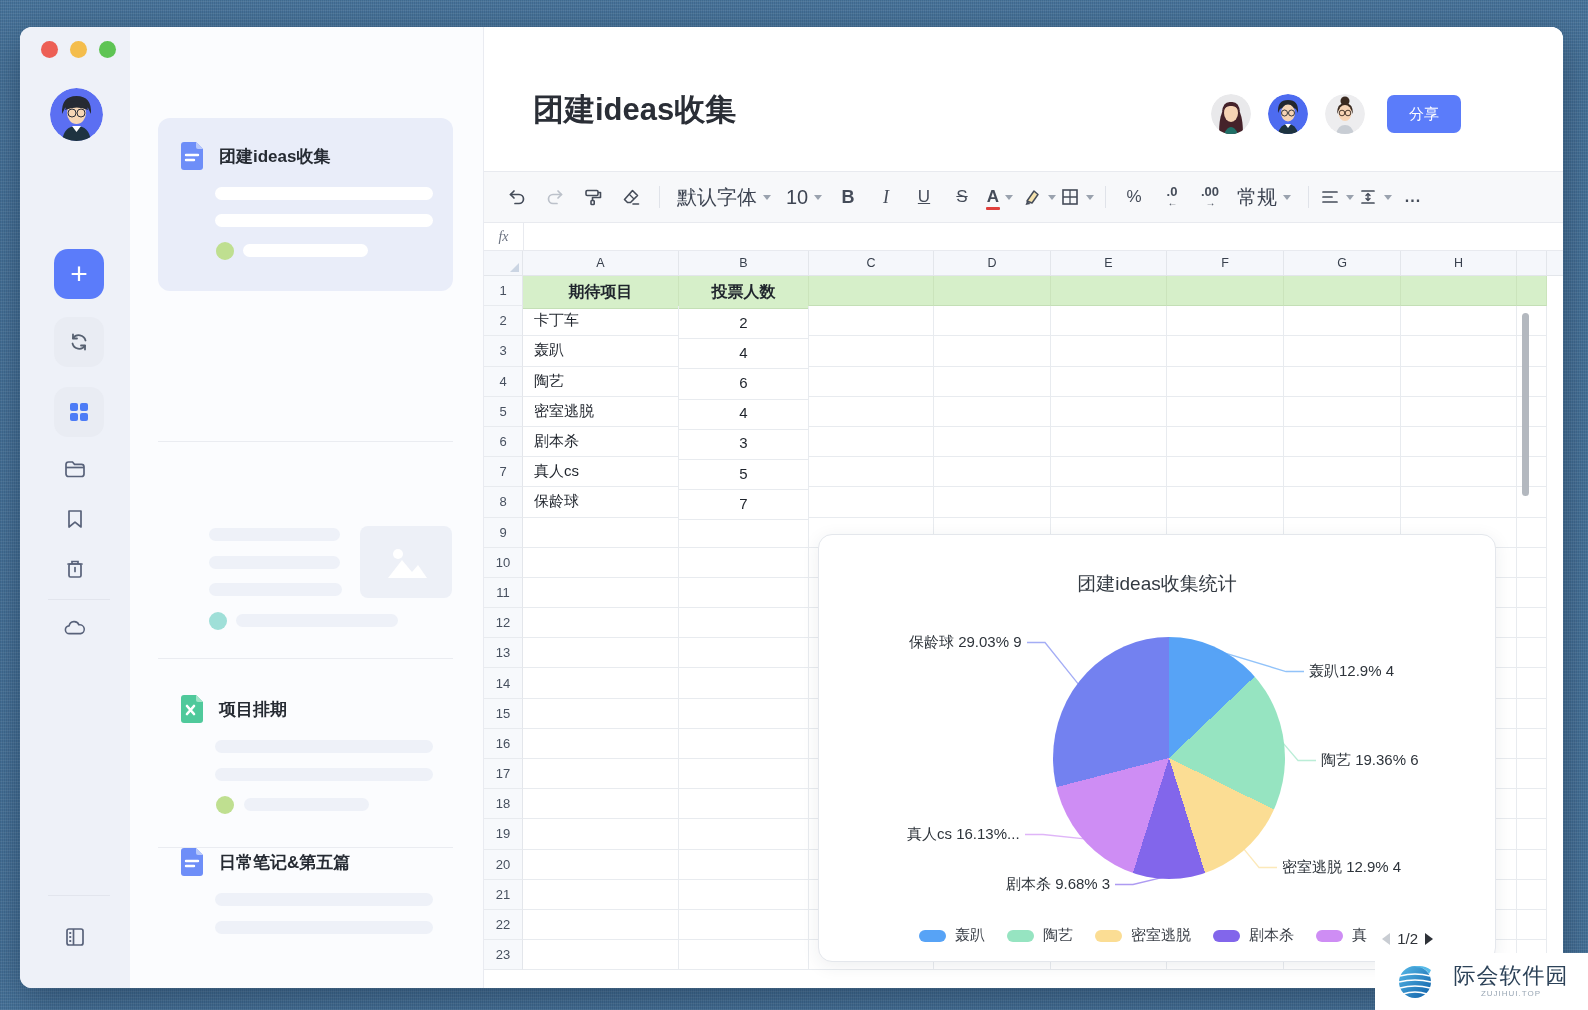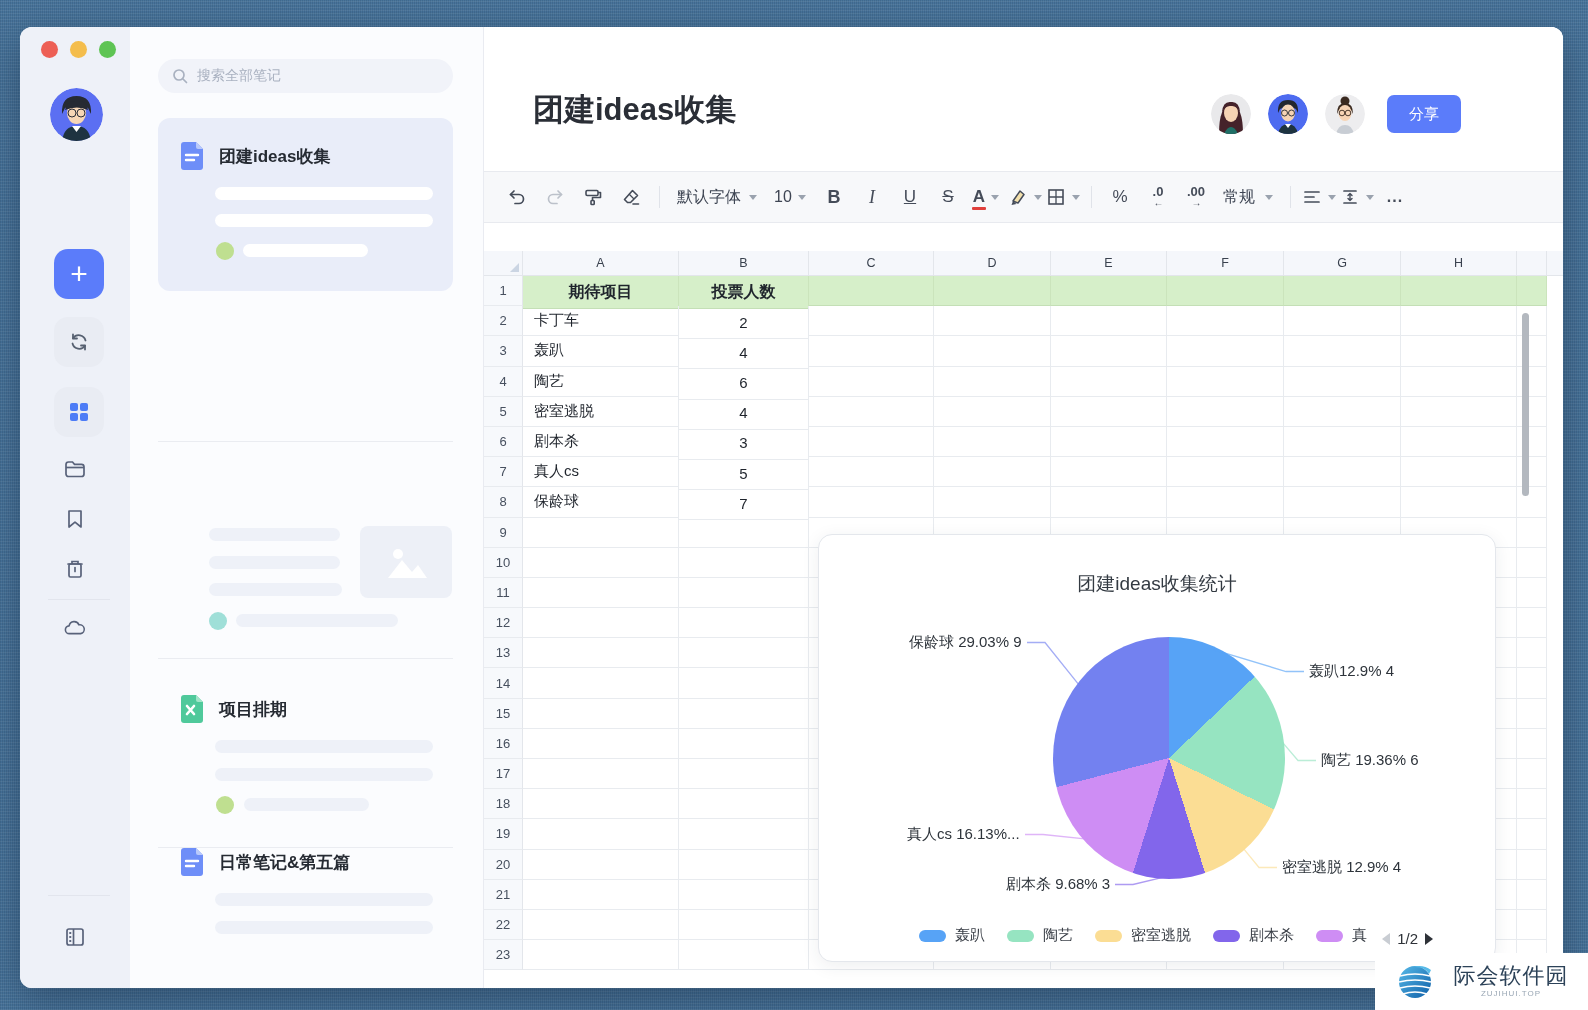--- a/index.html
+++ b/index.html
@@ -50,21 +50,21 @@
     background:#5B7CFA; color:#fff; font-size:15px; display:flex; align-items:center; justify-content:center; cursor:pointer; }
   
   .toolbar{ position:absolute; left:0; top:144px; right:0; height:52px; background:#F7F8FA;
     border-top:1px solid #E8EAEF; border-bottom:1px solid #E8EAEF;
     display:flex; align-items:center; padding-left:14px; color:#454C59; }
   .tb{ display:flex; align-items:center; justify-content:center; height:34px; min-width:34px;
     border-radius:6px; margin:0 2px; font-size:16px; }
   .tb .caret{ width:0; height:0; border-left:4px solid transparent; border-right:4px solid transparent;
     border-top:5px solid #9AA2AE; margin-left:6px; }
   .tb-sep{ width:1px; height:22px; background:#E0E3E9; margin:0 9px; }
-  .tb-label{ font-size:16px; color:#3E4553; }
+  .tb-label{ font-size:20px; color:#3E4553; }
   .b-bold{ font-weight:700; font-size:18px; }
   .b-italic{ font-style:italic; font-family:"Liberation Serif",serif; font-size:18px; }
   .b-under{ text-decoration:underline; font-size:17px; }
   .b-strike{ text-decoration:line-through; font-size:17px; }
   .fontA{ position:relative; font-size:17px; font-weight:600; }
   .fontA::after{ content:""; position:absolute; left:-1px; right:-1px; bottom:-3px; height:3px; background:#E0403C; border-radius:1px; }
   .decnum{ display:flex; flex-direction:column; align-items:center; line-height:11px; font-size:13px; font-weight:600; }
   .decnum small{ font-size:10px; letter-spacing:-1px; }
   
   .fx-row{ position:absolute; left:0; top:196px; right:0; height:28px; background:#fff; border-bottom:1px solid #E8EAEF; display:flex; }
@@ -188,27 +188,20 @@
     <div class="rail-ico" style="top:898px">
       <svg width="24" height="24" viewBox="0 0 24 24">
         <rect x="4" y="4" width="16" height="16" rx="2" fill="none" stroke="#58627A" stroke-width="1.7"></rect>
         <path d="M10.5 4 V20" stroke="#58627A" stroke-width="1.7"></path>
         <path d="M7 8 h.5 M7 12 h.5 M7 16 h.5" stroke="#58627A" stroke-width="1.8" stroke-linecap="round"></path>
       </svg>
     </div>
   </div>
 
   <div class="sidebar">
-    <div class="search">
-      <svg width="16" height="16" viewBox="0 0 16 16">
-        <circle cx="7" cy="7" r="5" fill="none" stroke="#A9B1C0" stroke-width="1.7"></circle>
-        <path d="M11 11 L14.5 14.5" stroke="#A9B1C0" stroke-width="1.7" stroke-linecap="round"></path>
-      </svg>
-      <span>搜索全部笔记</span>
-    </div>
 
     <div class="note-card active" style="top:91px;height:173px">
       <div class="nc-head" style="top:23px">
         <svg width="28" height="30" viewBox="0 0 28 30">
           <path d="M3 4 a3 3 0 0 1 3-3 h12 l7 7 v18 a3 3 0 0 1-3 3 H6 a3 3 0 0 1-3-3 Z" fill="#6E8EF8"></path>
           <path d="M18 1 l7 7 h-5 a2 2 0 0 1-2-2 Z" fill="#B9C9FB"></path>
           <path d="M8 14 h12 M8 19 h8" stroke="#fff" stroke-width="2.4" stroke-linecap="round"></path>
         </svg>
         <span class="nc-title">团建ideas收集</span>
       </div>
@@ -405,20 +398,24 @@
           <path d="M4 4 H16 M4 16 H16" stroke="#454C59" stroke-width="1.7" stroke-linecap="round"></path>
           <path d="M10 6.5 V13.5 M8 8.5 L10 6.5 L12 8.5 M8 11.5 L10 13.5 L12 11.5" fill="none" stroke="#454C59" stroke-width="1.4" stroke-linecap="round" stroke-linejoin="round"></path>
         </svg>
         <span class="caret"></span>
       </div>
       <div class="tb" style="font-weight:700;letter-spacing:1px">
           <span>...</span>
         </div>
     </div>
 
+    <div class="fx-row">
+      <div class="fx-cell">fx</div>
+      <div style="flex:1"></div>
+    </div>
 
     <div class="sheet">
       <div class="colhead-row" id="colHeadRow">
         <div class="colhead selall"></div>
       <div class="colhead" style="width: 156px;">A</div>
           <div class="colhead" style="width: 130px;">B</div>
           <div class="colhead" style="width: 125px;">C</div>
           <div class="colhead" style="width: 117px;">D</div>
           <div class="colhead" style="width: 116px;">E</div>
           <div class="colhead" style="width: 117px;">F</div>

